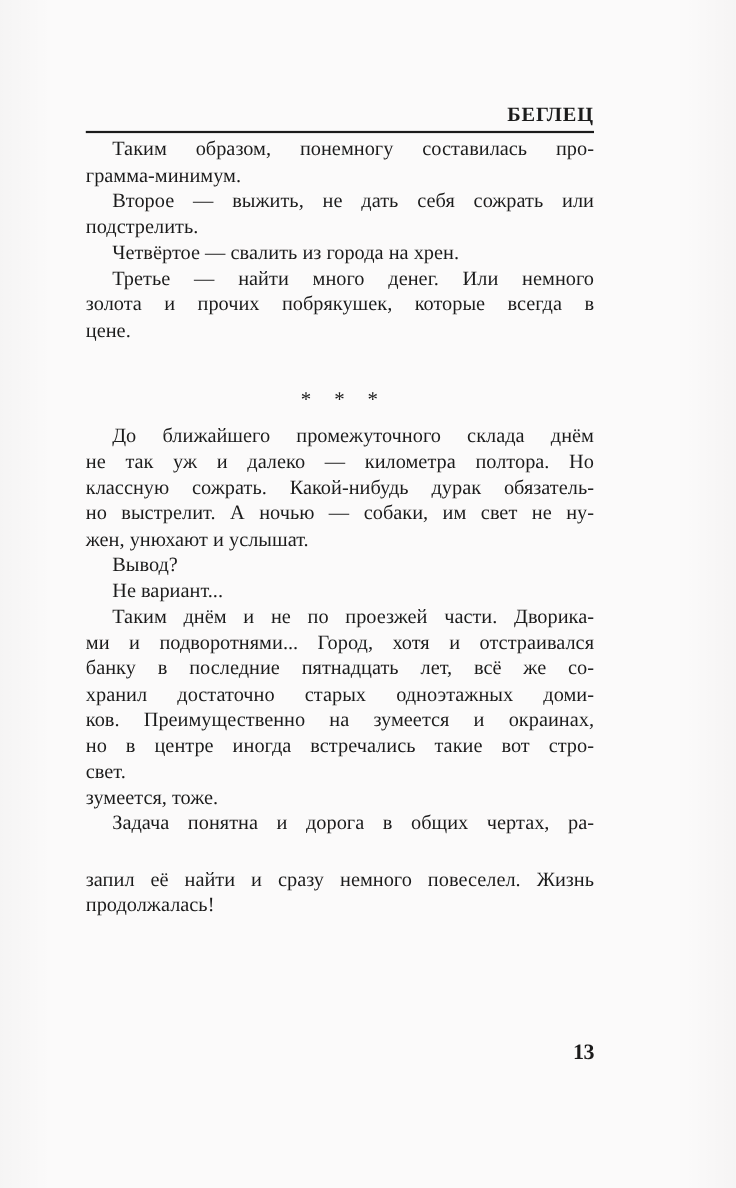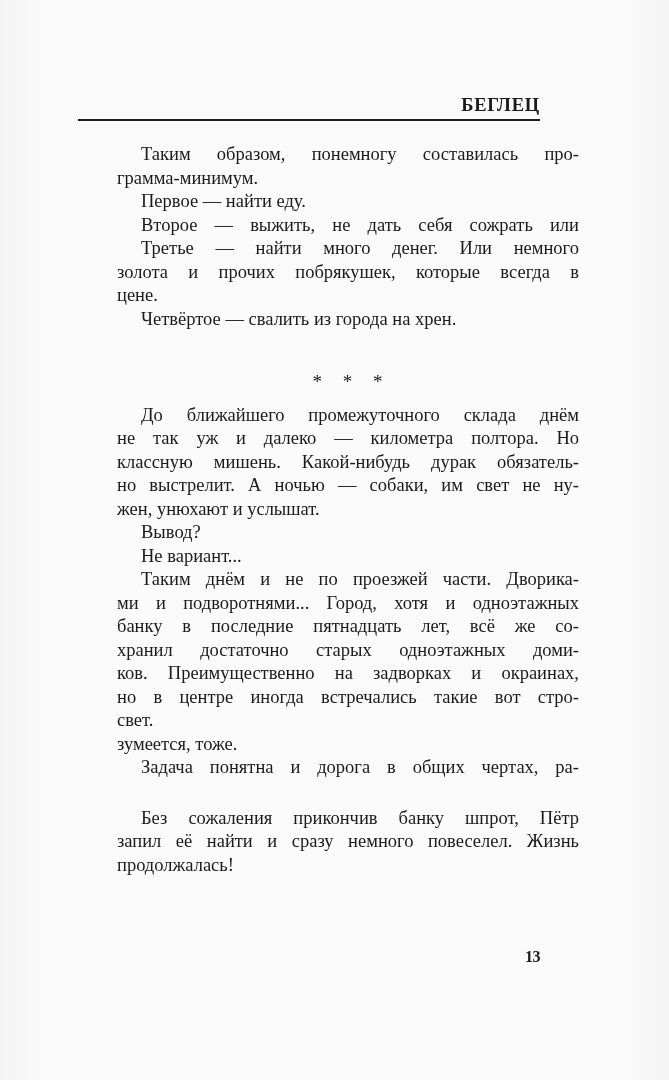--- a/index.html
+++ b/index.html
@@ -36,25 +36,24 @@
     text-align: right;
     font-size: 18.5px;
     line-height: 23px;
     font-weight: bold;
     letter-spacing: 0.8px;
   }
   
   .text-block {
     position: absolute;
     left: 78px;
-    top: 143px;
+    top: 125px;
     width: 462px;
     font-size: 18.5px;
     line-height: 23.5px;
-    margin-left: 39px;
   }
   p.para {
     margin: 0;
     padding: 0;
   }
   p.para.gap {
     margin-top: 27px;
   }
   .line {
     display: block;
@@ -74,81 +73,78 @@
     text-align: center;
     font-size: 19px;
     line-height: 23.5px;
     word-spacing: 14px;
     letter-spacing: 1px;
   }
   .page-number {
     position: absolute;
     top: 945px;
     right: 129px;
-    font-size: 16px;
+    font-size: 20px;
     line-height: 24px;
     font-weight: bold;
     letter-spacing: -0.5px;
   }
 </style>
 </head>
 <body style="--ink: #1b1b1b; --bg: #fbfafa; --rule: #1b1b1b;">
 
 <div class="page">
   <div class="header">
     <div class="running-title">БЕГЛЕЦ</div>
   </div>
 
   <main class="text-block">
       <p class="para">
         <span class="line first">Таким образом, понемногу составилась про-</span>
         <span class="line last">грамма-минимум.</span>
       </p>
       <p class="para">
-        <span class="line first last">Первое — найти еду.</span>
+        <span class="line first">Второе — выжить, не дать себя сожрать или</span>
+        <span class="line last">подстрелить.</span>
       </p>
       <p class="para">
-        <span class="line first">Второе — выжить, не дать себя сожрать или</span>
+        <span class="line first last">Четвёртое — свалить из города на хрен.</span>
       </p>
       <p class="para">
         <span class="line first">Третье — найти много денег. Или немного</span>
         <span class="line">золота и прочих побрякушек, которые всегда в</span>
         <span class="line last">цене.</span>
       </p>
-      <p class="para">
-        <span class="line first last">Четвёртое — свалить из города на хрен.</span>
-      </p>
       <div class="separator">* * *</div>
       <p class="para">
         <span class="line first">До ближайшего промежуточного склада днём</span>
         <span class="line">не так уж и далеко — километра полтора. Но</span>
-        <span class="line">классную мишень. Какой-нибудь дурак обязатель-</span>
+        <span class="line">классную сожрать. Какой-нибудь дурак обязатель-</span>
         <span class="line">но выстрелит. А ночью — собаки, им свет не ну-</span>
         <span class="line last">жен, унюхают и услышат.</span>
       </p>
       <p class="para">
         <span class="line first last">Вывод?</span>
       </p>
       <p class="para">
         <span class="line first last">Не вариант...</span>
       </p>
       <p class="para">
         <span class="line first">Таким днём и не по проезжей части. Дворика-</span>
-        <span class="line">ми и подворотнями... Город, хотя и одноэтажных</span>
+        <span class="line">ми и подворотнями... Город, хотя и отстраивался</span>
         <span class="line">банку в последние пятнадцать лет, всё же со-</span>
         <span class="line">хранил достаточно старых одноэтажных доми-</span>
-        <span class="line">ков. Преимущественно на задворках и окраинах,</span>
+        <span class="line">ков. Преимущественно на зумеется и окраинах,</span>
         <span class="line">но в центре иногда встречались такие вот стро-</span>
         <span class="line last">свет.</span>
       </p>
       <p class="para">
         <span class="line last">зумеется, тоже.</span>
         <span class="line first">Задача понятна и дорога в общих чертах, ра-</span>
       </p>
       <p class="para gap">
-        <span class="line first">Без сожаления прикончив банку шпрот, Пётр</span>
         <span class="line">запил её найти и сразу немного повеселел. Жизнь</span>
         <span class="line last">продолжалась!</span>
       </p>
     </main>
 
   <div class="page-number">13</div>
 </div>
 
 </body></html>

